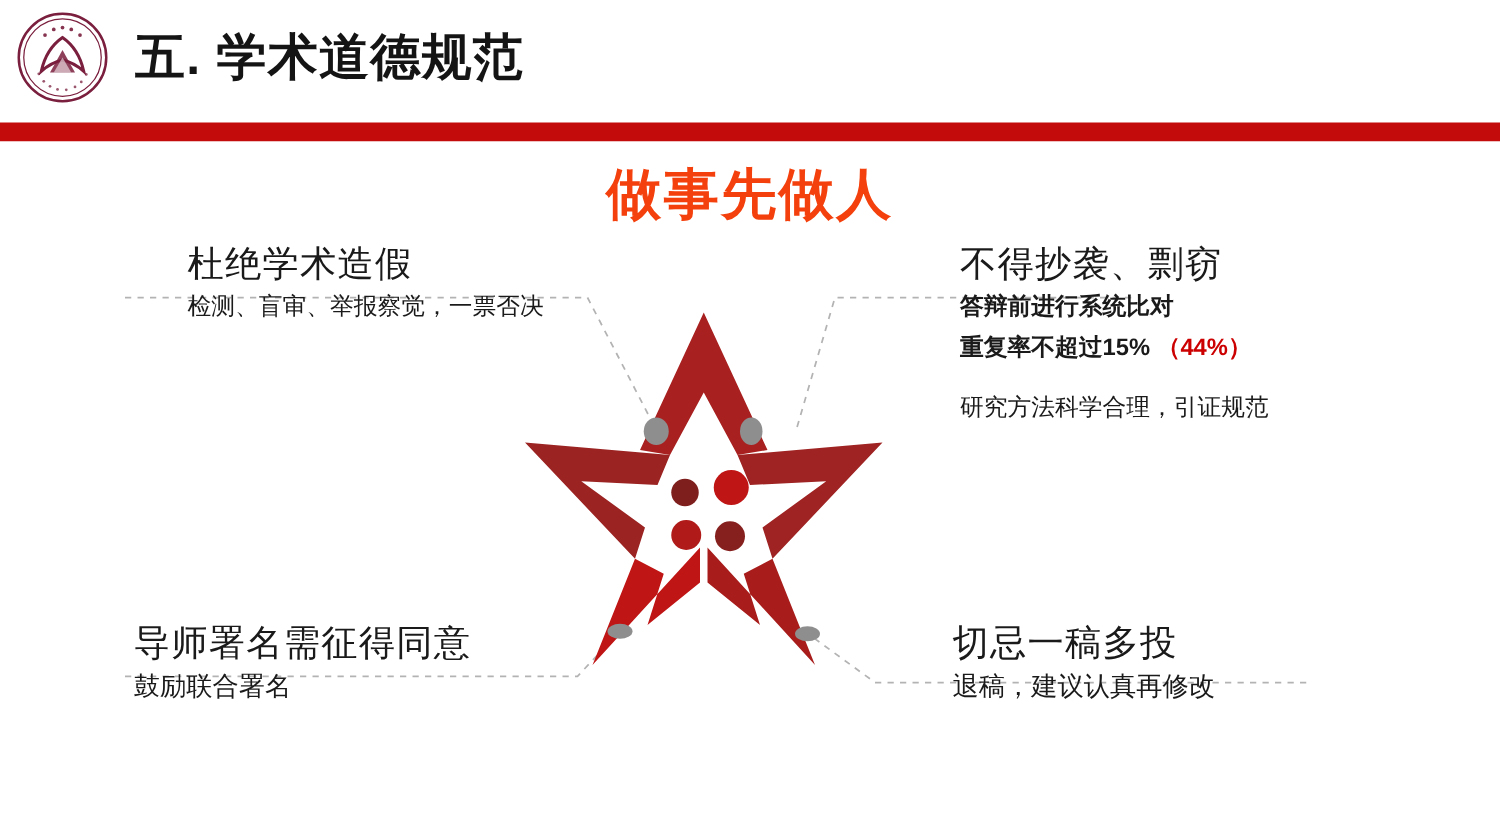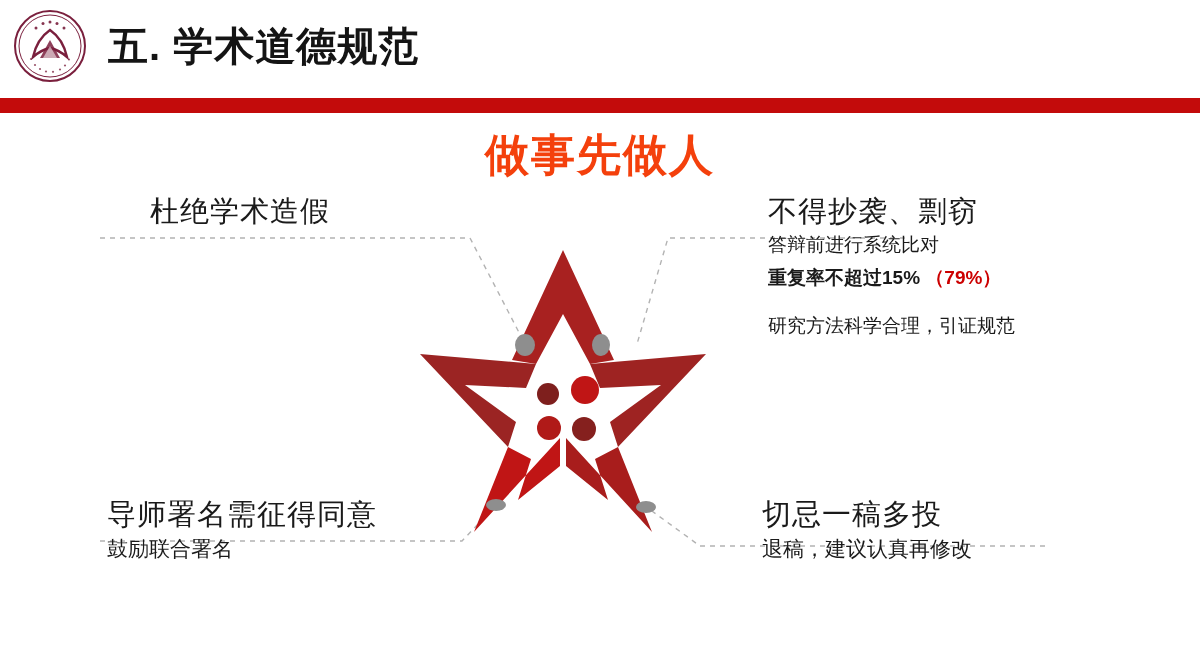--- a/index.html
+++ b/index.html
@@ -220,30 +220,33 @@
         <ellipse cx="107" cy="103" rx="10" ry="11" fill="#8e8e8e"></ellipse>
         <ellipse cx="183" cy="103" rx="9" ry="11" fill="#8e8e8e"></ellipse>
         <ellipse cx="78" cy="263" rx="10" ry="6" fill="#8e8e8e"></ellipse>
         <ellipse cx="228" cy="265" rx="10" ry="6" fill="#8e8e8e"></ellipse>
       </g>
     </svg>
   </div>
 
   <div class="quad" id="q-tl">
     <div class="quad-head">杜绝学术造假</div>
+    <div class="quad-body line">
+      <span>检测、盲审、举报察觉，一票否决</span>
+    </div>
   </div>
 
   <div class="quad" id="q-tr">
     <div class="quad-head">不得抄袭、剽窃</div>
-    <div class="quad-body line" style="font-weight:normal">
+    <div class="quad-body line" style="font-weight:bold">
       <span>答辩前进行系统比对</span>
     </div>
     <div class="quad-body line" style="font-weight:bold">
       <span>重复率不超过15%</span>
-      <span class="hl">（79%）</span>
+      <span class="hl">（44%）</span>
     </div>
     <div class="quad-body line gap">
       <span>研究方法科学合理，引证规范</span>
     </div>
   </div>
 
   <div class="quad" id="q-br">
     <div class="quad-head">切忌一稿多投</div>
     <div class="quad-body serifish line">
       <span>退稿，建议认真再修改</span>

